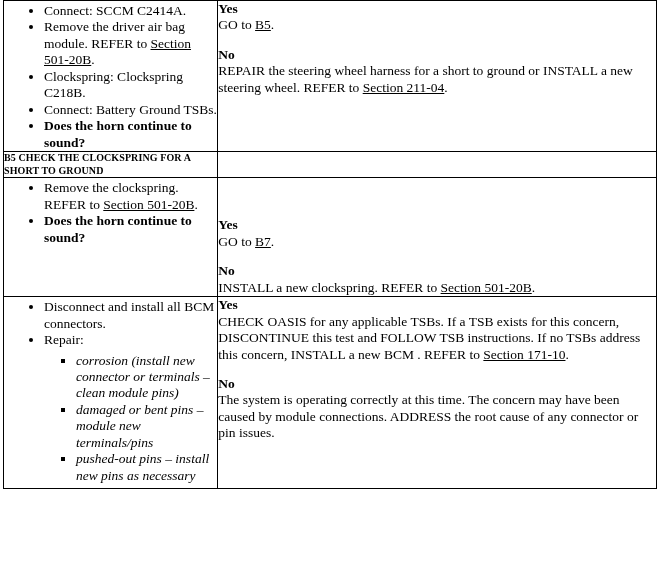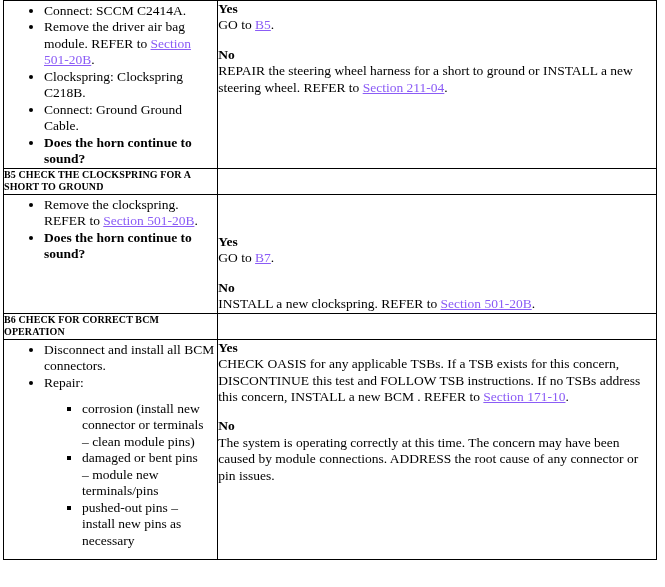--- a/index.html
+++ b/index.html
@@ -61,40 +61,41 @@
     margin: 2px 0 0 0;
     padding-left: 40px;
     list-style-type: disc;
   }
   ul.acts > li {
     margin: 0 0 0 0;
     padding: 0;
   }
   ul.acts > li + li { margin-top: 0; }
   ul.subacts {
-    margin: 10px;
+    margin: 4px;
     padding-left: 28px;
     list-style-type: square;
+    font-style: italic;
   }
 
   li.q { font-weight: bold; }
 
   
   td.results {
     padding: 3px 6px 6px 6px;
   }
   .res-label {
     font-weight: bold;
     display: block;
   }
   .res-text { display: block; }
   .res-gap { height: 13px; }
 
   a.xref {
-    color: #8b5cf6;
+    color: #000000;
     text-decoration: underline;
   }
 
   
   td.clipped-top { border-top: 1px solid #000000; }
   td.no-top { border-top: none; }
   td.no-bottom { border-bottom: none; }
 </style>
 </head>
 <body>
@@ -113,21 +114,21 @@
             <li>
               <span>Connect: SCCM C2414A.</span>
             </li>
             <li>
               <span>Remove the driver air bag module. REFER to </span><a class="xref" href="#">Section 501-20B</a><span>.</span>
             </li>
             <li>
               <span>Clockspring: Clockspring C218B.</span>
             </li>
             <li>
-              <span>Connect: Ground Ground Cable.</span>
+              <span>Connect: Battery Ground TSBs.</span>
             </li>
             <li class="q">
               <span>Does the horn continue to sound?</span>
             </li>
           </ul>
         </td>
         <td class="results no-top">
           <span class="res-label">Yes</span>
           <span class="res-text"><span>GO to </span><a class="xref" href="#">B5</a><span>.</span></span>
           <div class="res-gap"></div>
@@ -157,24 +158,20 @@
           <div class="res-gap"></div>
           <div class="res-gap"></div>
           <span class="res-label">Yes</span>
           <span class="res-text"><span>GO to </span><a class="xref" href="#">B7</a><span>.</span></span>
           <div class="res-gap"></div>
           <span class="res-label">No</span>
           <span class="res-text"><span>INSTALL a new clockspring. REFER to </span><a class="xref" href="#">Section 501-20B</a><span>.</span></span>
         </td>
       </tr>
 
-      <tr>
-        <td class="step-title">B6 CHECK FOR CORRECT BCM OPERATION</td>
-        <td class="blank-cell"></td>
-      </tr>
 
       <tr>
         <td class="actions no-bottom">
           <ul class="acts">
             <li>
               <span>Disconnect and install all BCM connectors.</span>
             </li>
             <li>
               <span>Repair:</span>
               <ul class="subacts">

